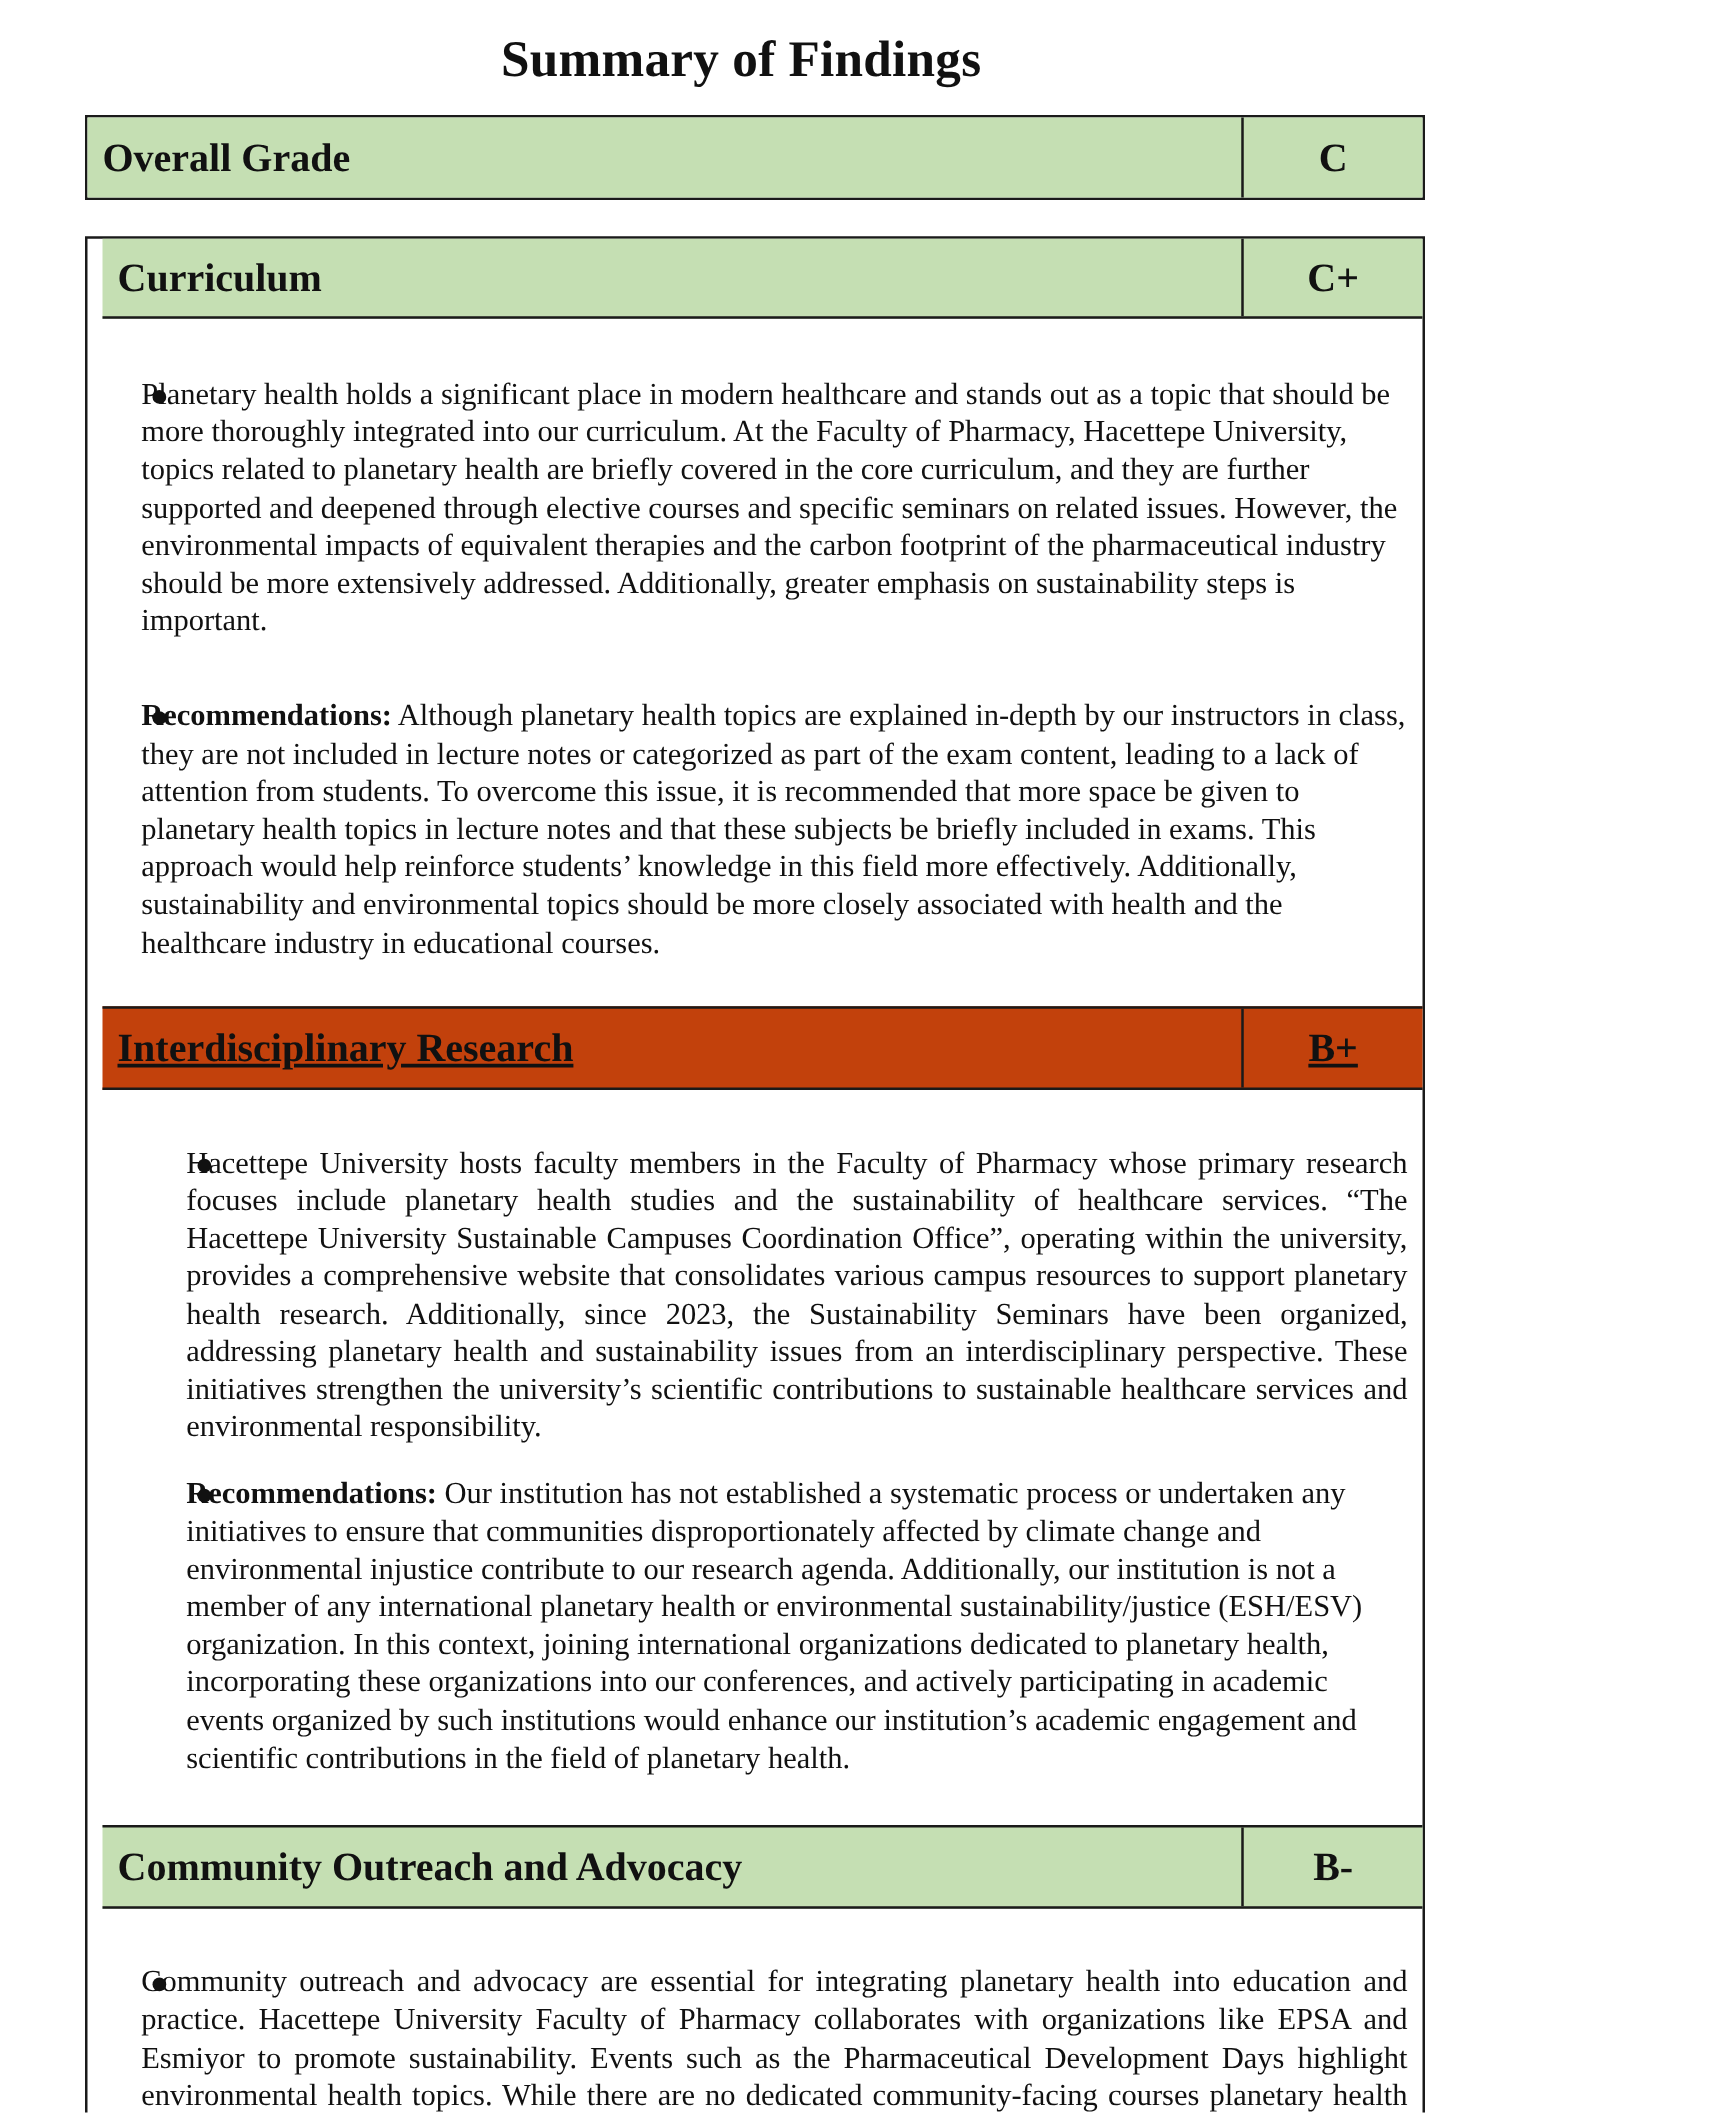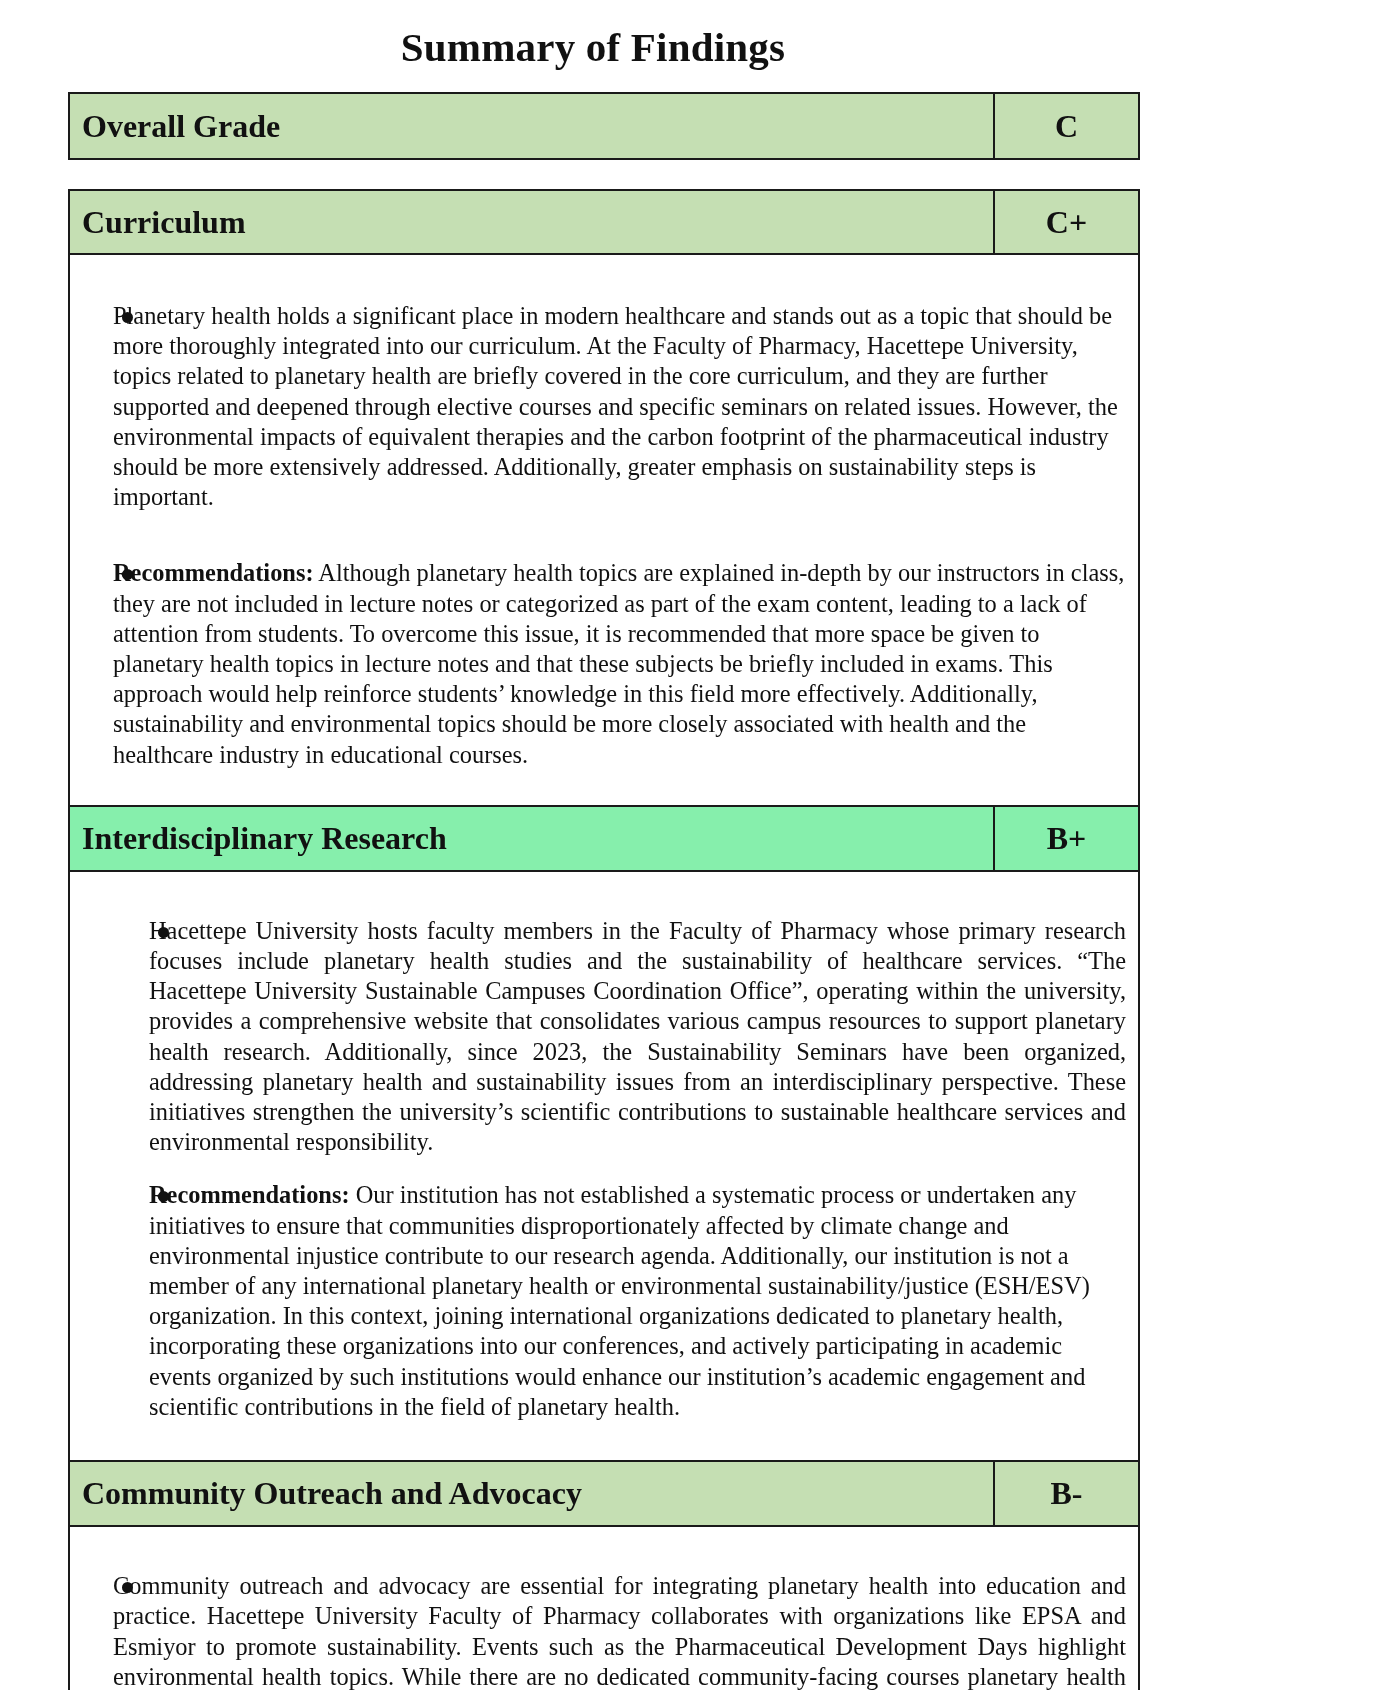--- a/index.html
+++ b/index.html
@@ -14,21 +14,21 @@
   }
   .grade-table {
     position: absolute; left: 68px; width: 1072px;
     border: 2.5px solid #1a1a1a; box-sizing: border-box;
   }
   .overall { top: 92px; }
   .sections { top: 189px; }
   .hrow {
     display: flex; height: 64px; background: #c5dfb3; box-sizing: border-box;
   }
-  .sections .hrow { border-top: 2.5px solid #1a1a1a; border-bottom: 2.5px solid #1a1a1a; height: 67px; }
+  .sections .hrow { border-top: 2.5px solid #1a1a1a; border-bottom: 2.5px solid #1a1a1a; height: 67px; margin-left: 12px; }
   .sections .hrow.first { border-top: none; height: 64px; }
   .hname {
     flex: 1; display: flex; align-items: center; padding-left: 12px;
     font-weight: bold; font-size: 32px;
   }
   .hgrade {
     width: 143px; border-left: 2px solid #1a1a1a; display: flex;
     align-items: center; justify-content: center; font-weight: bold; font-size: 32px;
   }
   .body { padding: 0 12px 0 0; }
@@ -76,21 +76,21 @@
         </li>
         <li class="li-gap">
           <span class="bullet"></span>
           <span class="rec-label">Recommendations:</span><span> Although planetary health topics are explained in-depth by our instructors in class, they are not included in lecture notes or categorized as part of the exam content, leading to a lack of attention from students. To overcome this issue, it is recommended that more space be given to planetary health topics in lecture notes and that these subjects be briefly included in exams. This approach would help reinforce students’ knowledge in this field more effectively. Additionally, sustainability and environmental topics should be more closely associated with health and the healthcare industry in educational courses.</span>
         </li>
       </ul>
     </div>
   </div>
 
   <div class="section sec-research">
-    <div class="hrow" style="background: #86efac;">
+    <div class="hrow" style="background: #c2410c; text-decoration: underline;">
       <div class="hname">Interdisciplinary Research</div>
       <div class="hgrade">B+</div>
     </div>
     <div class="body">
       <ul>
         <li class="justify">
           <span class="bullet"></span>
           <span>Hacettepe University hosts faculty members in the Faculty of Pharmacy whose primary research focuses include planetary health studies and the sustainability of healthcare services. “The Hacettepe University Sustainable Campuses Coordination Office”, operating within the university, provides a comprehensive website that consolidates various campus resources to support planetary health research. Additionally, since 2023, the Sustainability Seminars have been organized, addressing planetary health and sustainability issues from an interdisciplinary perspective. These initiatives strengthen the university’s scientific contributions to sustainable healthcare services and environmental responsibility.</span>
         </li>
         <li class="li-gap">

